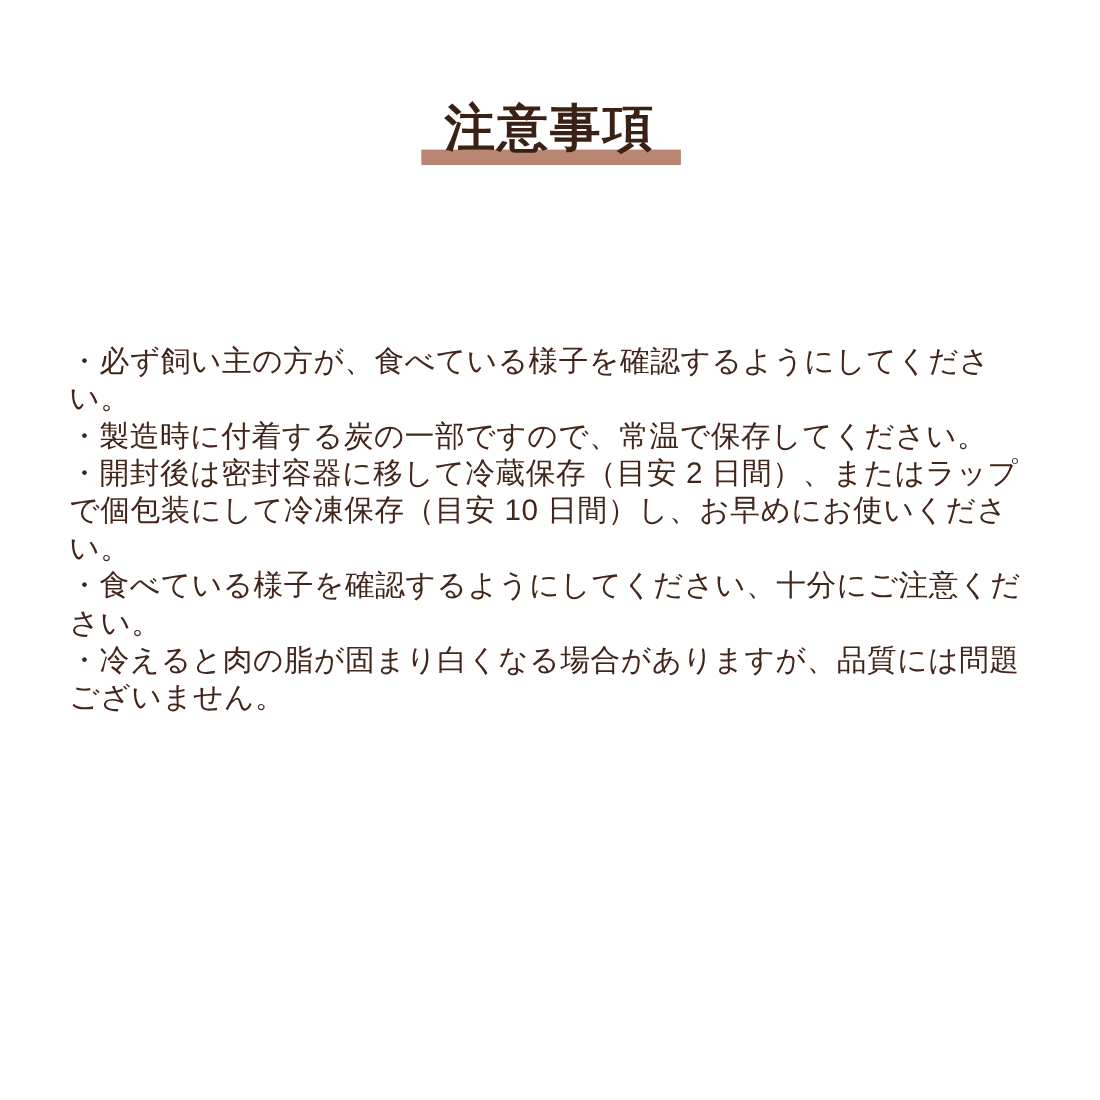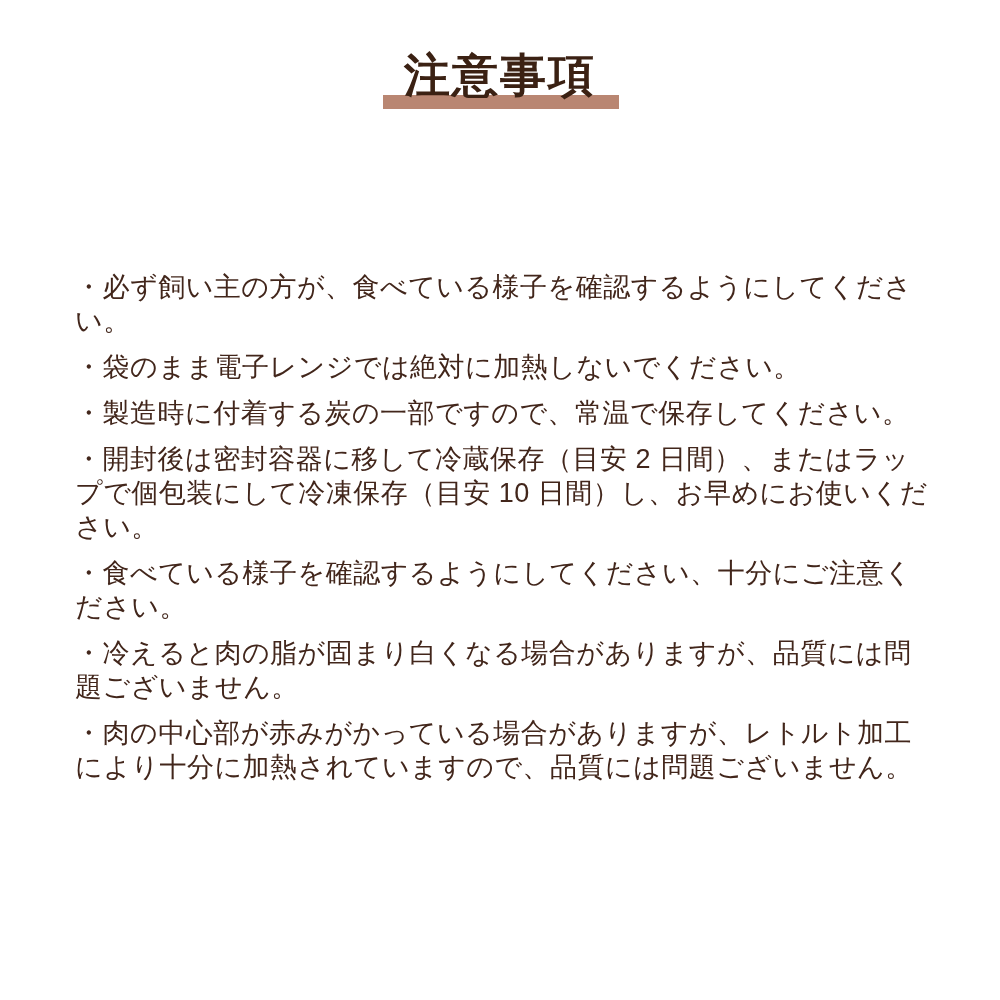--- a/index.html
+++ b/index.html
@@ -10,21 +10,21 @@
   }
   *{margin:0;padding:0;box-sizing:border-box;}
   html,body{
     width:1000px;height:1000px;
     background:var(--bg-color);
     overflow:hidden;
     font-family:"Liberation Sans","DejaVu Sans",sans-serif;
   }
   .page{
     width:1000px;height:1000px;
-    padding-top:51px;
+    padding-top:92px;
     background:var(--bg-color);
   }
   .title-row{
     text-align:center;
   }
   .title-wrap{
     position:relative;
     display:inline-block;
   }
   .title-text{
@@ -52,38 +52,36 @@
     width:877px;
     color:var(--text-color);
     font-size:27px;
     line-height:34px;
     letter-spacing:0.5px;
     text-align:left;
     word-break:normal;
     overflow-wrap:break-word;
   }
   .note-item{
-    margin:12px;
+    margin:0;
   }
 </style>
 </head>
 <body>
 
 <div class="page">
 
   <div class="title-row">
     <div class="title-wrap">
       <span class="title-text">注意事項</span>
       <span class="title-bar"></span>
     </div>
   </div>
 
   <div class="notes">
     <p class="note-item">・必ず飼い主の方が、食べている様子を確認するようにしてください。</p>
-    <p class="note-item">・袋のまま電子レンジでは絶対に加熱しないでください。</p>
     <p class="note-item">・製造時に付着する炭の一部ですので、常温で保存してください。</p>
     <p class="note-item">・開封後は密封容器に移して冷蔵保存（目安 2 日間）、またはラップで個包装にして冷凍保存（目安 10 日間）し、お早めにお使いください。</p>
     <p class="note-item">・食べている様子を確認するようにしてください、十分にご注意ください。</p>
     <p class="note-item">・冷えると肉の脂が固まり白くなる場合がありますが、品質には問題ございません。</p>
-    <p class="note-item">・肉の中心部が赤みがかっている場合がありますが、レトルト加工により十分に加熱されていますので、品質には問題ございません。</p>
   </div>
 
 </div>
 
 </body></html>

